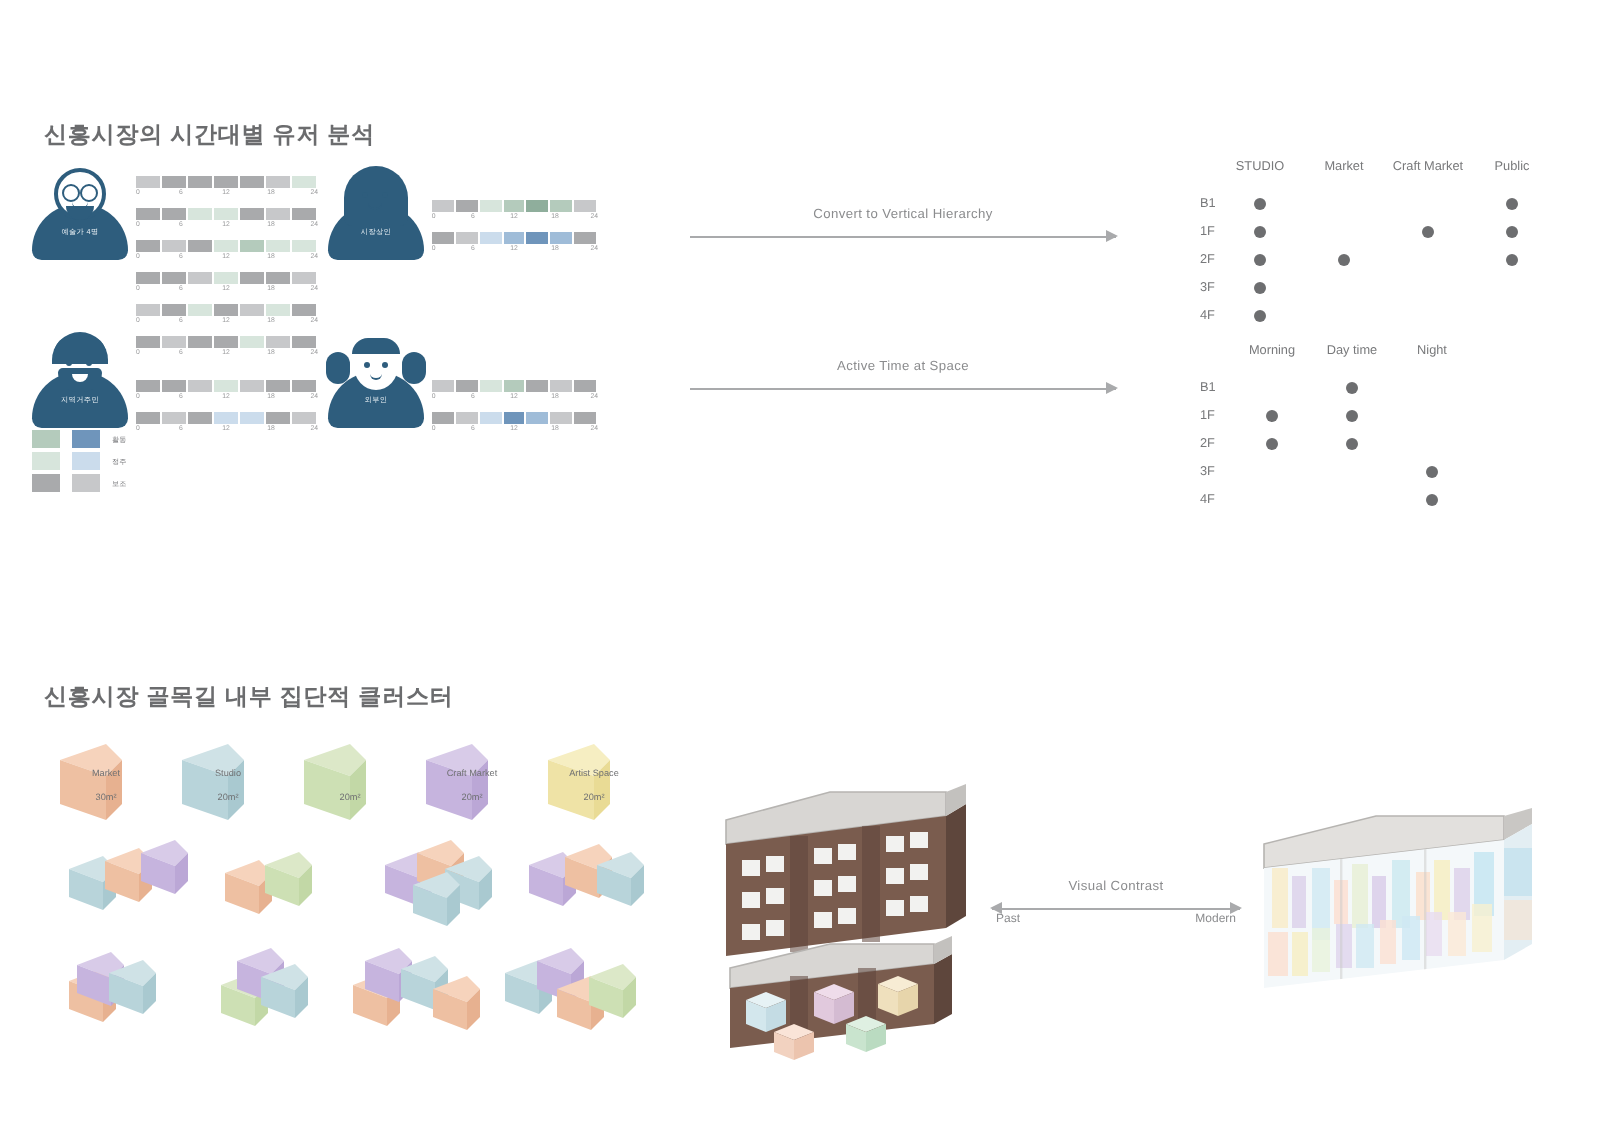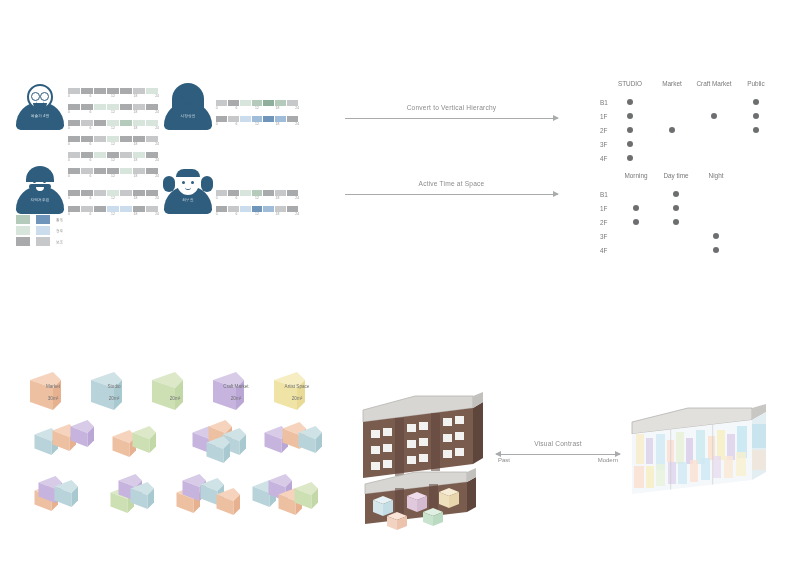--- a/index.html
+++ b/index.html
@@ -241,21 +241,23 @@
 
   
   .bldg { position: absolute; }
   .bldg svg { display: block; overflow: visible; }
 </style>
 </head>
 <body>
 
 <div id="board">
 
-
+  <div class="section-title" id="title-top">신흥시장의 시간대별 유저 분석</div>
+
+  <div class="section-title" id="title-bottom">신흥시장 골목길 내부 집단적 클러스터</div>
 
   <div class="avatar" style="left:14px; top:84px;">
     <div class="av-art">
       <div class="av-body"></div>
       <div class="av-head"></div>
       <div class="av-glass" style="left:17px; top:8px;"></div>
       <div class="av-glass" style="left:26px; top:8px;"></div>
       <div class="av-mouth" style="left:22px; top:16px; width:8px; height:4px;"></div>
       <div class="av-beard" style="left:19px; top:19px; width:14px; height:7px;"></div>
       <div class="av-label">예술가 4명</div>

